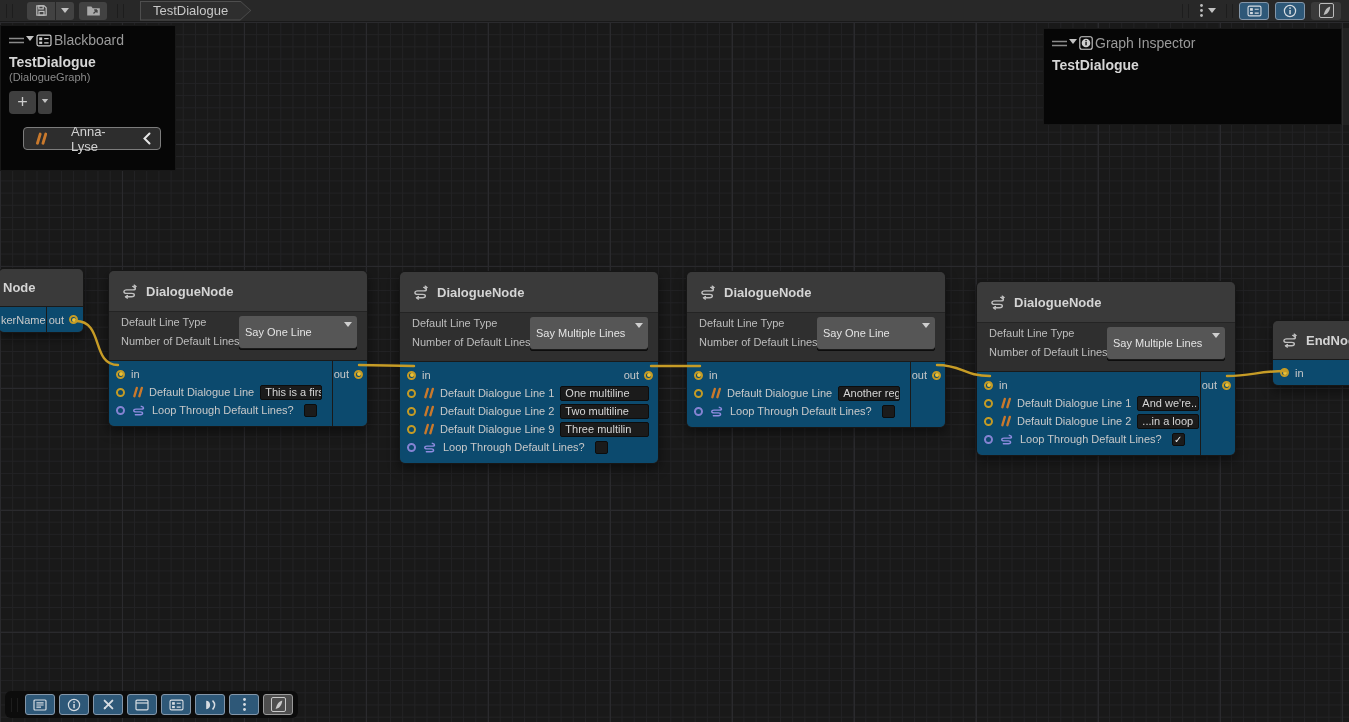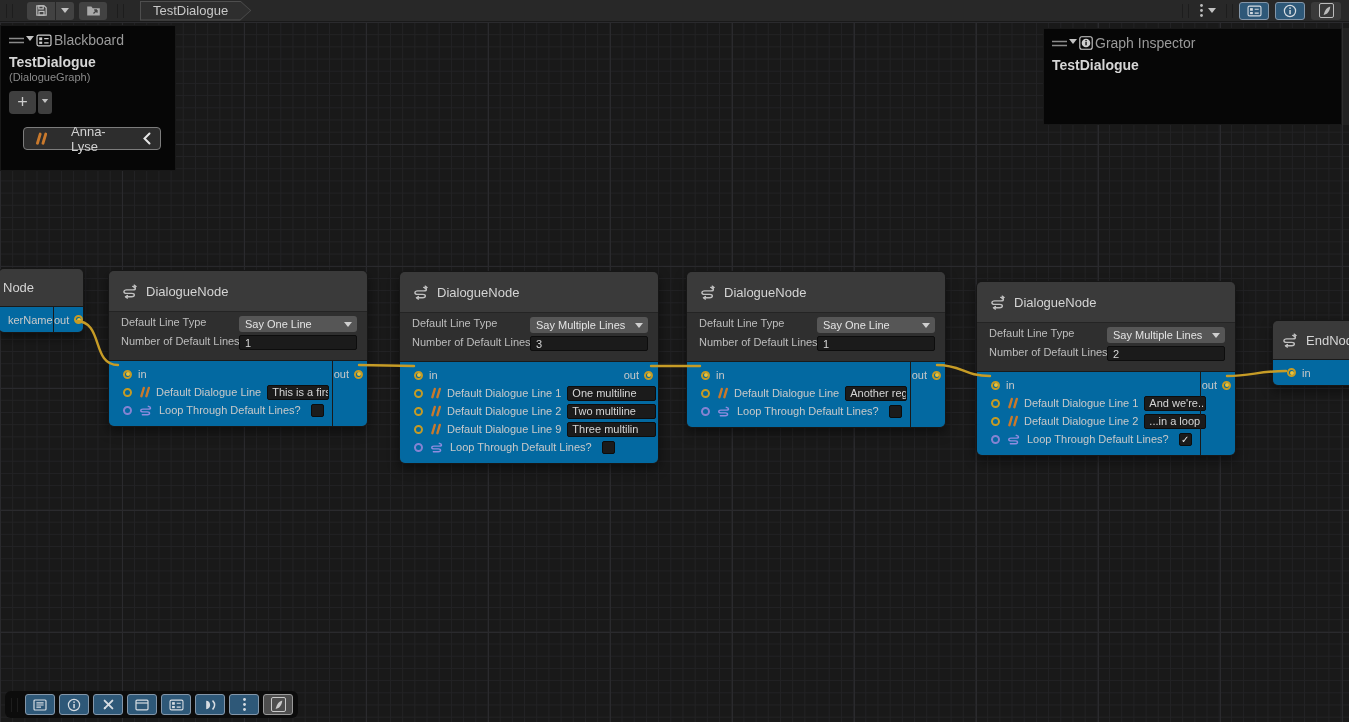--- a/index.html
+++ b/index.html
@@ -39,31 +39,31 @@
     display:flex; align-items:center; justify-content:center; }
   .add-dd { width:14px; height:23px; background:#3f3f3f; border-radius:3px; display:flex; align-items:center; justify-content:center; }
   .bb-pill { margin:13px 0 0 22px; width:138px; height:23px; background:#2d2d2d; border:1px solid #7c7c7c; border-radius:4px;
     display:flex; align-items:center; gap:24px; padding:0 8px 0 10px; }
   .bb-pill-label { color:#d2d2d2; font-size:13px; flex:1; }
   .scroll-strip { position:absolute; left:1342px; top:28px; width:7px; height:97px; background:#222; border-left:1px solid #2e2e2e; z-index:5; }
 
   
   .node { position:absolute; background:#2d2d2d; border:1px solid #161616; border-radius:6px; overflow:hidden;
     box-shadow:0 5px 12px rgba(0,0,0,.45); z-index:1; }
-  .node-head { display:flex; align-items:center; gap:8px; background:#3a3a3a; height:40px; padding:0 12px; }
+  .node-head { display:flex; align-items:center; gap:8px; background:#3a3a3a; height:40px; padding:0 12px;font-weight:bold; }
   .node-title { color:#d4d4d4; font-size:13px; white-space:nowrap; }
   .node-props { background:#2f2f2f; border-top:1px solid #242424; padding:4px 10px 6px 12px; }
   .prop-row { display:flex; align-items:flex-start; height:19px; font-size:11px; color:#bdbdbd; }
   .prop-label { width:118px; flex:none; white-space:nowrap; }
-  .dropdown { flex:1; position:relative; height:16px; background:#565656; border-radius:3px;
+  .dropdown { flex:1; position:relative; height:32px; background:#565656; border-radius:3px;
     display:flex; align-items:center; padding:0 16px 0 6px; color:#e4e4e4; white-space:nowrap; overflow:hidden; }
   .dropdown::after { content:""; position:absolute; right:5px; top:6px; border:4px solid transparent; border-top:5px solid #cfcfcf; }
   .textfield { flex:1; height:15px; background:#1b1b1b; border:1px solid #0d0d0d; border-radius:2px;
     display:flex; align-items:center; padding:0 5px; color:#d6d6d6; white-space:nowrap; overflow:hidden; }
-  .node-ports { display:flex; background:#0369a1; border-top:1px solid #1a1a1a; position:relative;padding-left:7px; }
+  .node-ports { display:flex; background:#0c4a6e; border-top:1px solid #1a1a1a; position:relative; }
   .ports-left { flex:1; padding:4px 0 7px 7px; min-width:0; }
   .port-row { display:flex; align-items:center; gap:6px; height:18px; font-size:11px; color:#c9c9c9; padding-right:6px; white-space:nowrap; }
   .ports-right { width:35px; flex:none; border-left:1px solid #1a1a1a; padding:4px 4px 0 0; }
   .out-row { display:flex; align-items:center; justify-content:flex-end; gap:5px; height:18px; font-size:11px; color:#c9c9c9; }
   .out-abs { position:absolute; top:4px; right:5px; display:flex; align-items:center; gap:5px; height:18px; font-size:11px; color:#c9c9c9; }
   .port { width:9px; height:9px; border:2px solid #c49b25; border-radius:50%; position:relative; flex:none; }
   .port.connected::after { content:""; position:absolute; inset:0.5px; background:#eec235; border-radius:50%; }
   .port.loop { border-color:#8583d2; }
   .mini-field { margin-left:auto; margin-right:6px; width:62px; height:15px; background:#1b1b1b; border:1px solid #0d0d0d;
     border-radius:2px; display:flex; align-items:center; padding:0 4px; color:#d6d6d6; font-size:11px; white-space:nowrap; overflow:hidden; flex:none; }

